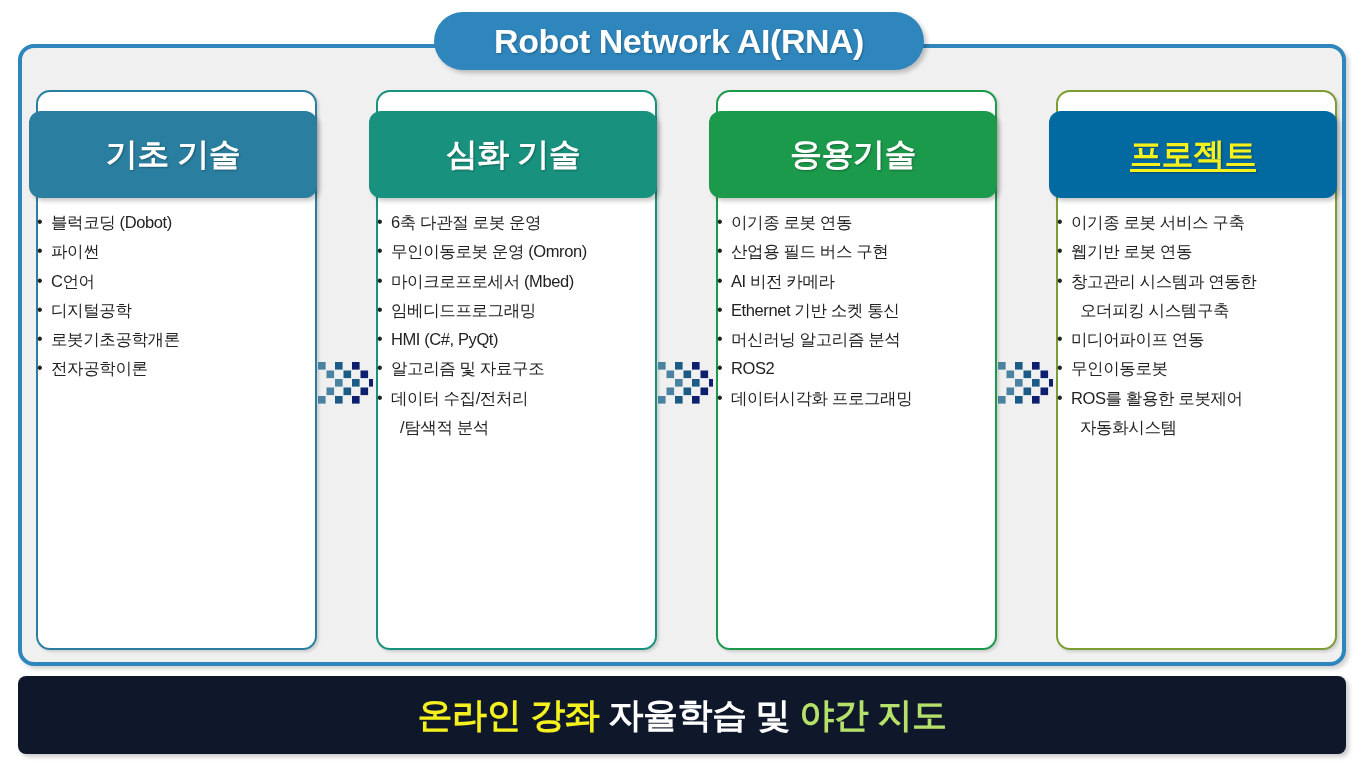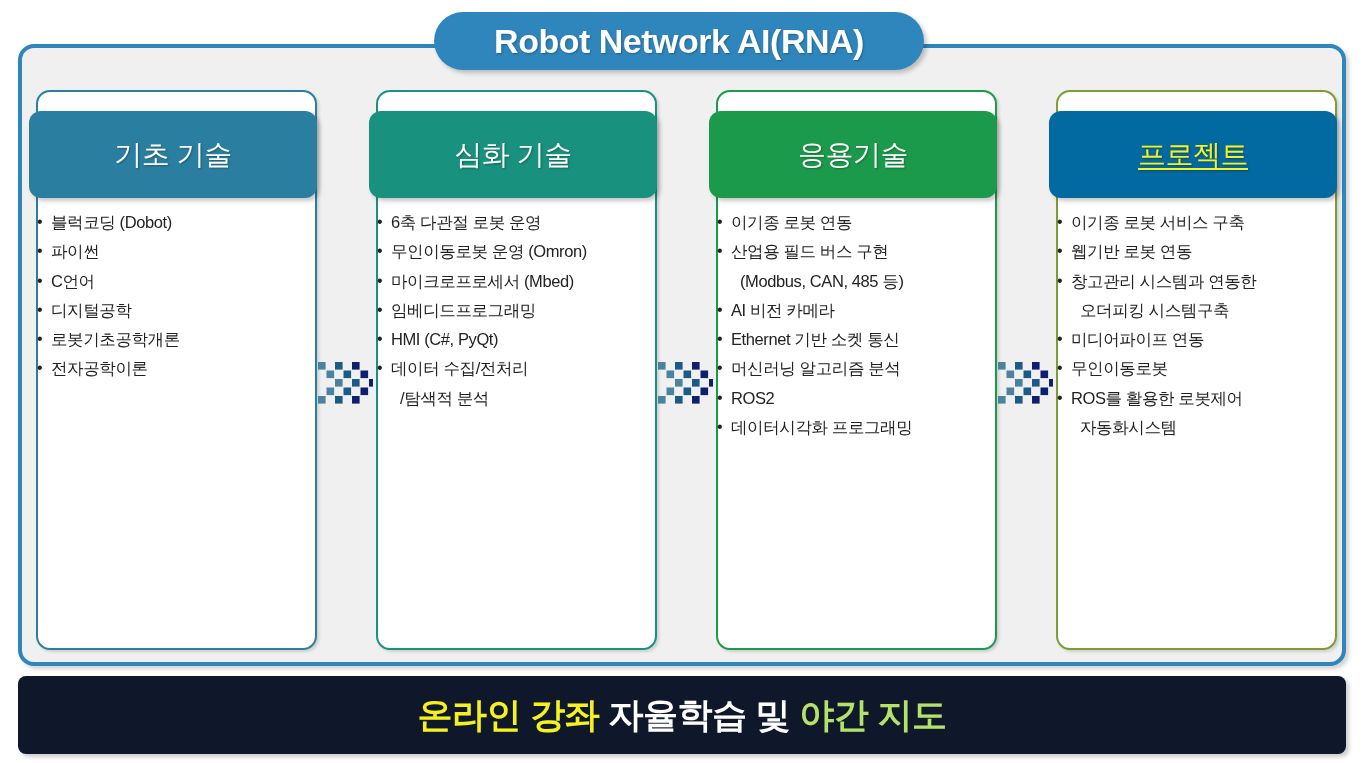--- a/index.html
+++ b/index.html
@@ -82,22 +82,22 @@
     box-sizing:border-box;
     display:flex;align-items:center;justify-content:center;
     box-shadow:3px 3px 4px rgba(0,0,0,.22);
   }
   .col-1 .card-header{background:#18927e;}
   .col-2 .card-header{background:#1c9a4b;}
   .col-3 .card-header{background:#0369a1;}
 
   .card-header .hdr-text{
     color:#ffffff;
-    font-size:28px;
-    font-weight:normal;
+    font-size:32px;
+    font-weight:bold;
     letter-spacing:-0.5px;
     text-shadow:1px 1px 2px rgba(0,0,0,.30);
     white-space:nowrap;
   }
   .col-3 .card-header .hdr-text{
     color:#f5f11e;
     text-decoration:underline;
     text-underline-offset:4px;
   }
 
@@ -192,34 +192,34 @@
       <div class="card-body"></div>
       <div class="card-header">
         <span class="hdr-text">심화 기술</span>
       </div>
       <ul class="card-list">
         <li class="bullet">6축 다관절 로봇 운영</li>
         <li class="bullet">무인이동로봇 운영 (Omron)</li>
         <li class="bullet">마이크로프로세서 (Mbed)</li>
         <li class="bullet">임베디드프로그래밍</li>
         <li class="bullet">HMI (C#, PyQt)</li>
+        <li class="bullet">알고리즘 및 자료구조</li>
         <li class="bullet">데이터 수집/전처리</li>
         <li class="cont">/탐색적 분석</li>
       </ul>
     </div>
 
     <div class="column col-2">
       <div class="card-body"></div>
       <div class="card-header">
         <span class="hdr-text">응용기술</span>
       </div>
       <ul class="card-list">
         <li class="bullet">이기종 로봇 연동</li>
         <li class="bullet">산업용 필드 버스 구현</li>
-        <li class="cont">(Modbus, CAN, 485 등)</li>
         <li class="bullet">AI 비전 카메라</li>
         <li class="bullet">Ethernet 기반 소켓 통신</li>
         <li class="bullet">머신러닝 알고리즘 분석</li>
         <li class="bullet">ROS2</li>
         <li class="bullet">데이터시각화 프로그래밍</li>
       </ul>
     </div>
 
     <div class="column col-3">
       <div class="card-body"></div>

